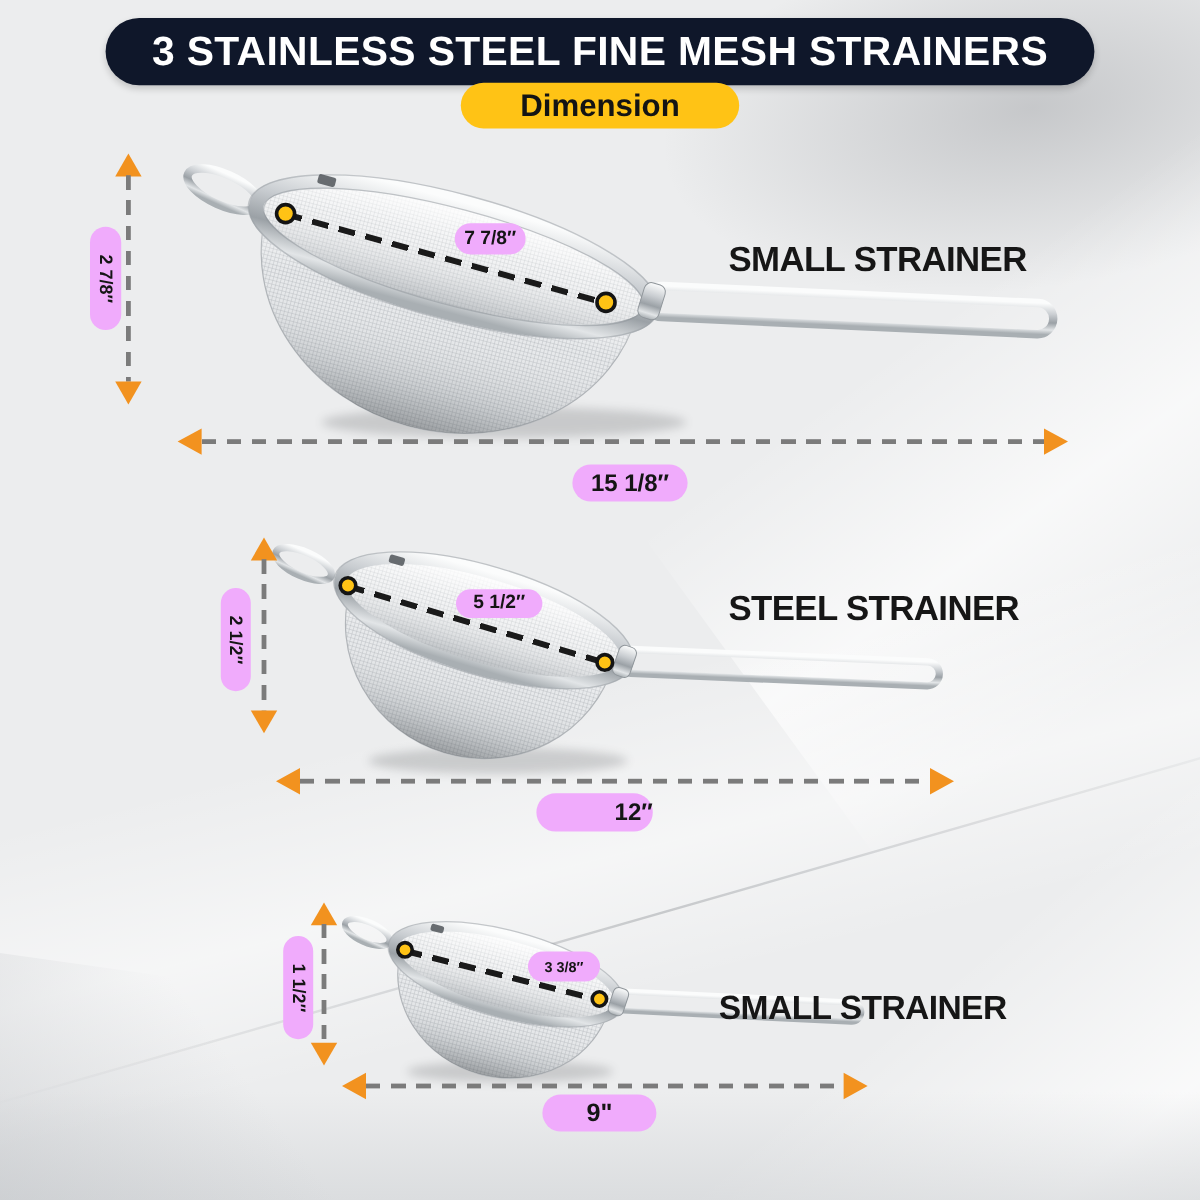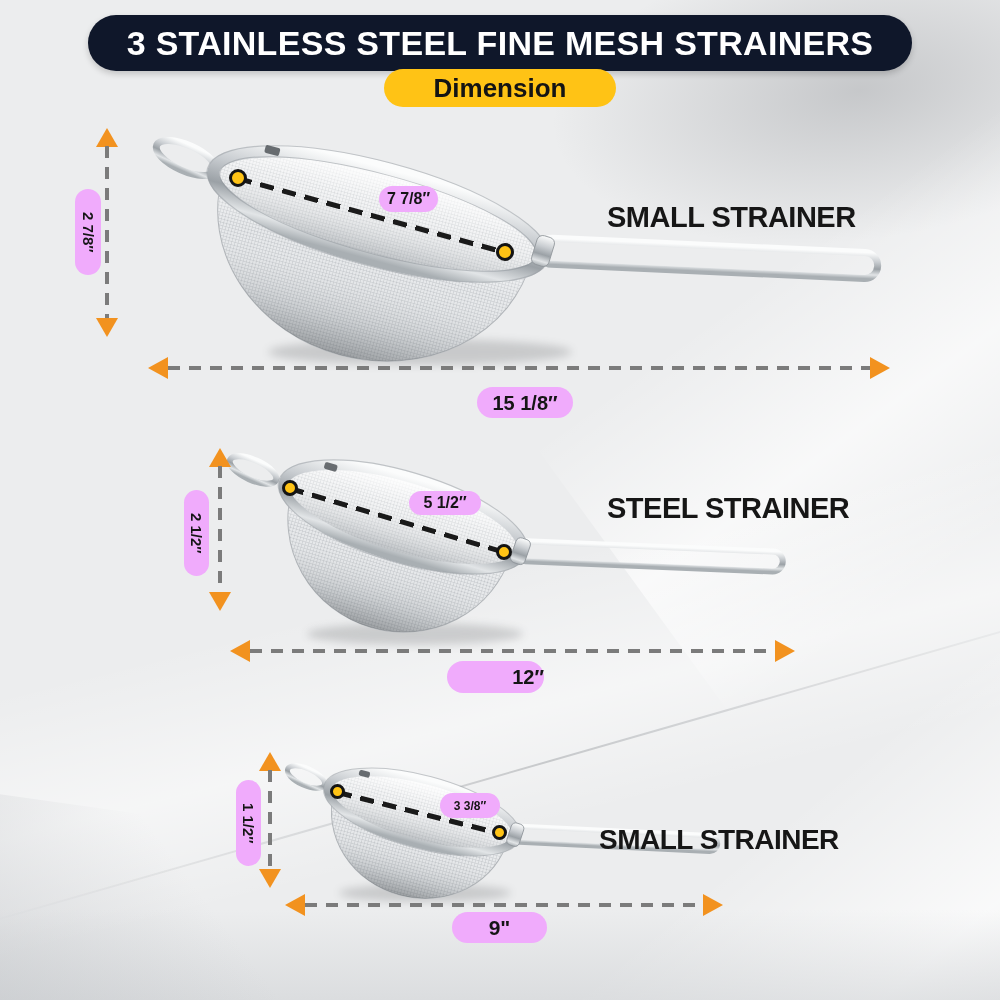--- a/index.html
+++ b/index.html
@@ -185,21 +185,21 @@
 <div class="arr up" style="left:209px;top:448px;"></div>
 <div class="dash-v" style="left:218px;top:466px;height:126px;"></div>
 <div class="arr down" style="left:209px;top:592px;"></div>
 <div class="pill pill-v" style="left:184px;top:490px;width:25px;height:86px;font-size:15px;">
   <span>2 1/2″</span>
 </div>
 
 <div class="dash-diag" style="left:290px;top:486px;width:223px;transform:rotate(16.6deg);"></div>
 <div class="dot" style="left:282px;top:480px;width:16px;height:16px;"></div>
 <div class="dot" style="left:496px;top:544px;width:16px;height:16px;"></div>
-<div class="pill" style="left:409px;top:491px;width:72px;height:24px;font-size:16px;">
+<div class="pill" style="left:380px;top:491px;width:72px;height:24px;font-size:16px;">
   <span>5 1/2″</span>
 </div>
 
 <div class="heading" style="left:607px;top:492px;">STEEL STRAINER</div>
 
 <div class="arr left" style="left:230px;top:640px;"></div>
 <div class="dash-h" style="left:250px;top:649px;width:527px;"></div>
 <div class="arr right" style="left:775px;top:640px;"></div>
 <div class="pill" style="left:447px;top:661px;width:97px;height:32px;font-size:20px;justify-content:flex-end;">
   <span>12″</span>

